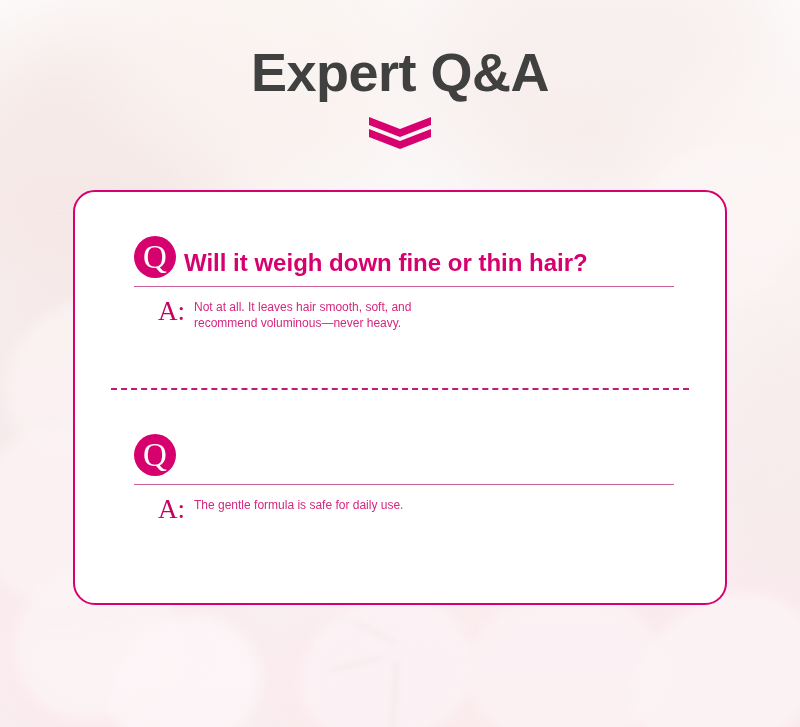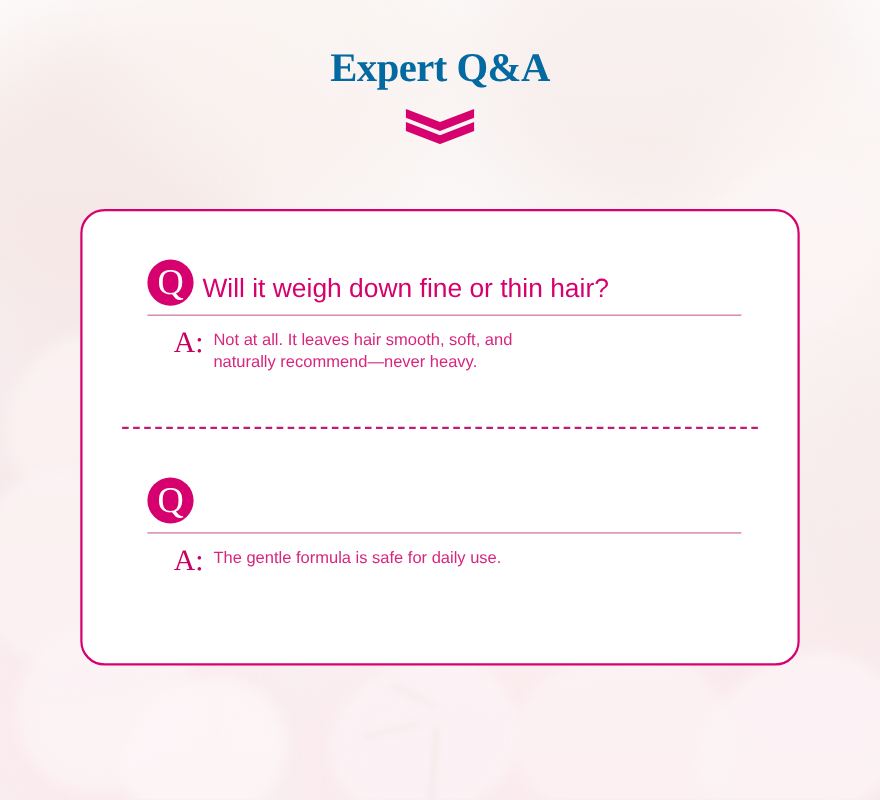--- a/index.html
+++ b/index.html
@@ -83,25 +83,25 @@
   
   .header {
     position: absolute;
     left: 0;
     top: 44px;
     width: 800px;
     text-align: center;
   }
   .title {
     margin: 0;
-    font-family: Liberation Serif, serif;
-    font-size: 37px;
+    font-family: Liberation Sans, sans-serif;
+    font-size: 54px;
     font-weight: bold;
     letter-spacing: -0.5px;
-    color: #0369a1;
+    color: #404040;
     line-height: 1.05;
   }
   .chevron-wrap {
     margin-top: 14px;
     display: flex;
     justify-content: center;
     align-items: center;
     height: 34px;
   }
 
@@ -142,21 +142,21 @@
     font-family: "Liberation Serif", serif;
     font-size: 33px;
     line-height: 42px;
     text-align: center;
     font-weight: normal;
     margin-bottom: 2px;
   }
   .q-text {
     font-family: "Liberation Sans", sans-serif;
     font-size: 24px;
-    font-weight: normal;
+    font-weight: bold;
     color: #d6006e;
     line-height: 1.1;
     padding-bottom: 4px;
     white-space: nowrap;
   }
 
   .q-rule {
     margin-top: 6px;
     height: 1px;
     width: 100%;
@@ -173,21 +173,21 @@
   .a-mark {
     flex: 0 0 auto;
     font-family: "Liberation Serif", serif;
     font-size: 27px;
     line-height: 22px;
     color: #c8005f;
     font-weight: normal;
   }
   .a-text {
     font-family: "Liberation Sans", sans-serif;
-    font-size: 15px;
+    font-size: 12px;
     color: #d6267e;
     line-height: 1.33;
   }
   .a-text .a-line { display: block; white-space: nowrap; }
 
   .dashed-divider {
     position: absolute;
     left: 36px;
     top: 196px;
     width: 578px;
@@ -243,21 +243,21 @@
     <div class="qa-block qa-1">
       <div class="q-row">
         <div class="q-badge">Q</div>
         <div class="q-text">Will it weigh down fine or thin hair?</div>
       </div>
       <div class="q-rule"></div>
       <div class="a-row">
         <div class="a-mark">A:</div>
         <div class="a-text">
           <span class="a-line">Not at all. It leaves hair smooth, soft, and</span>
-          <span class="a-line">naturally recommend—never heavy.</span>
+          <span class="a-line">recommend voluminous—never heavy.</span>
         </div>
       </div>
     </div>
 
     <div class="dashed-divider"></div>
 
     <div class="qa-block qa-2">
       <div class="q-row">
         <div class="q-badge">Q</div>
       </div>

